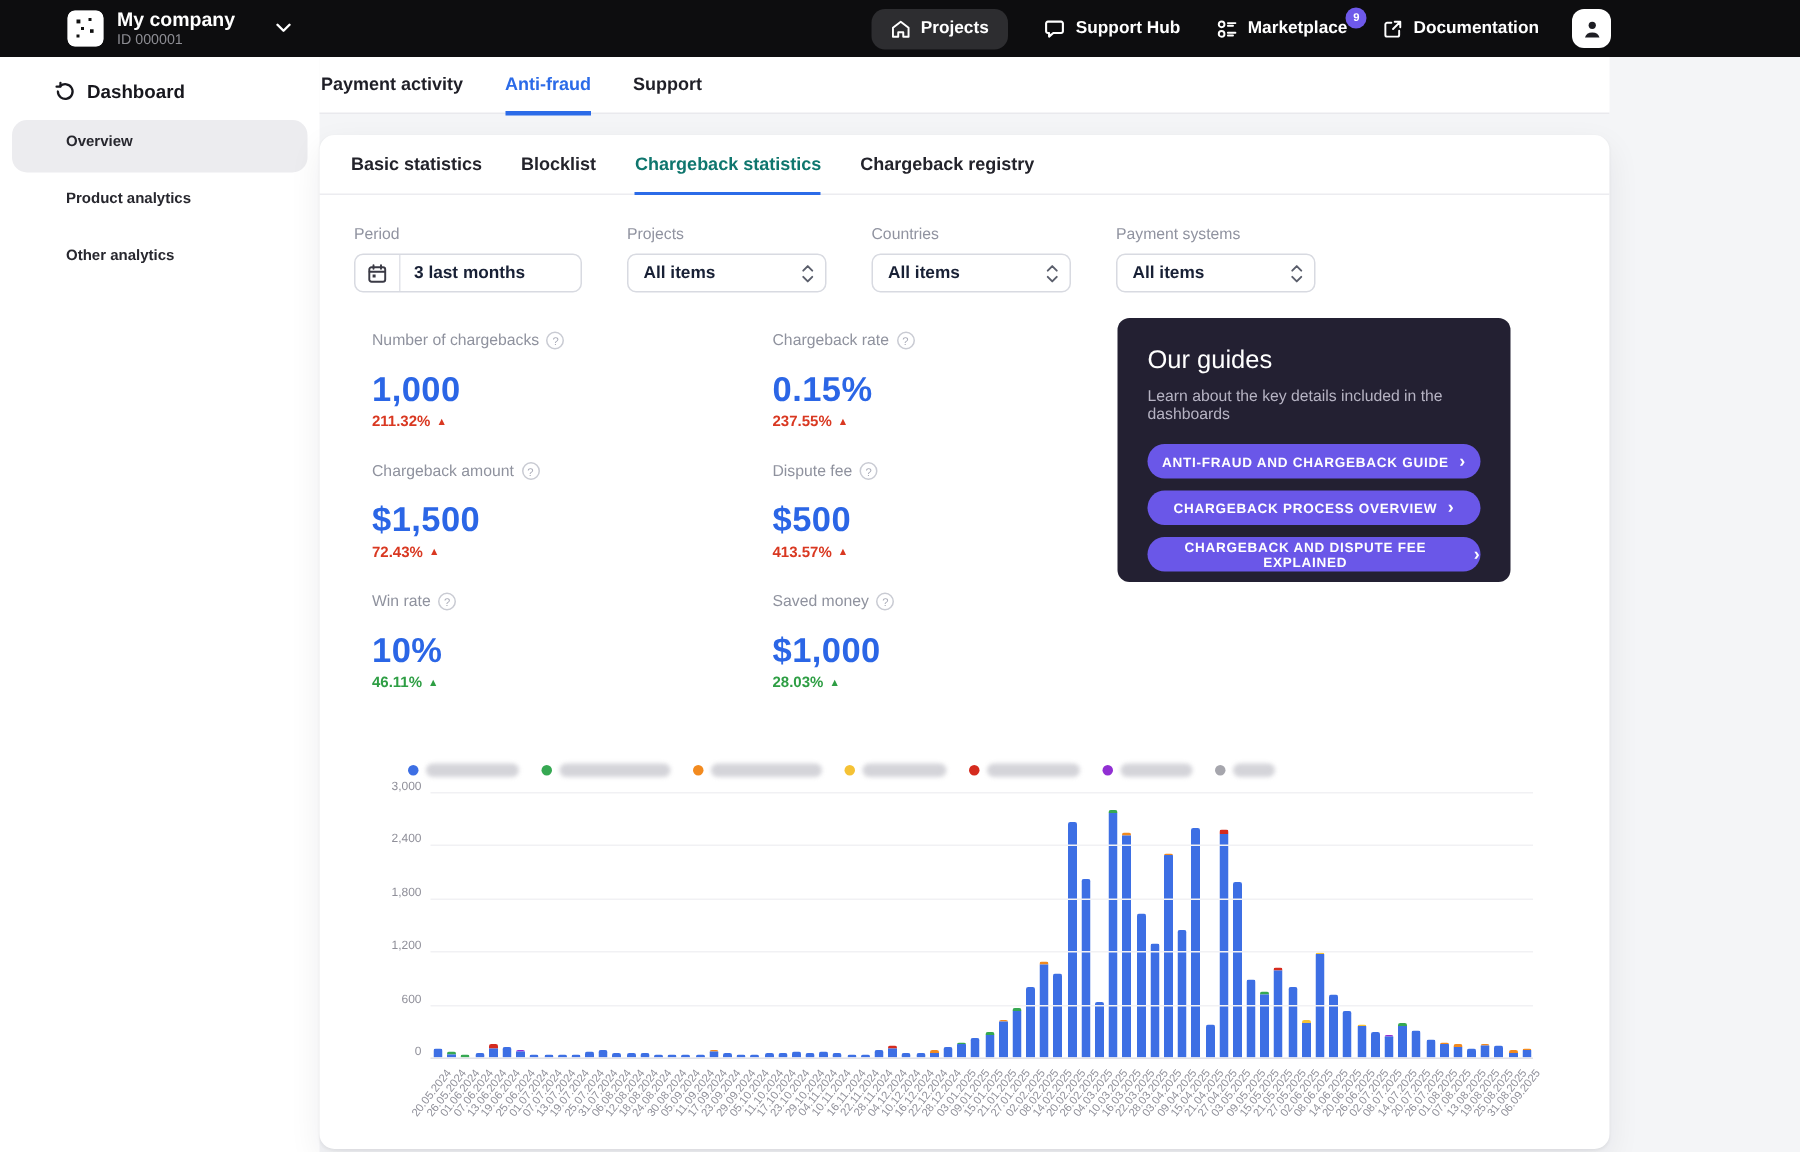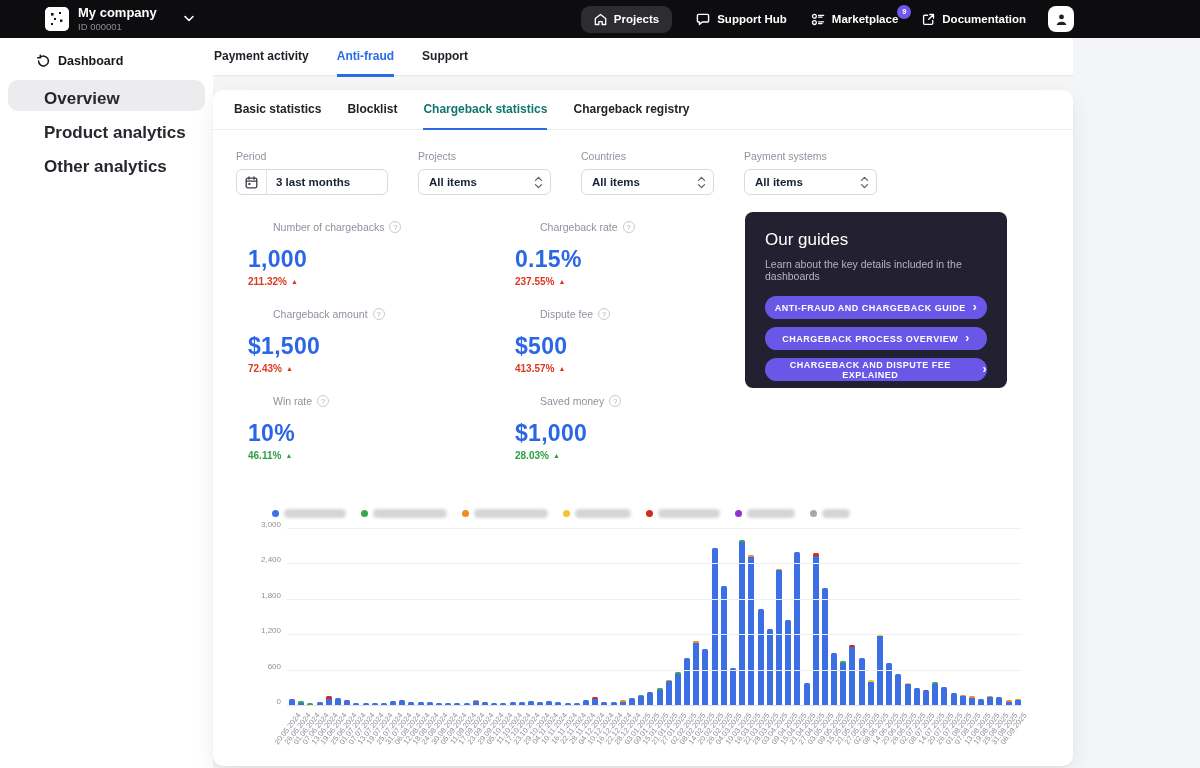--- a/index.html
+++ b/index.html
@@ -25,21 +25,21 @@
     align-items:center; justify-content:center; }
   .avatar-btn { margin-left:22px; width:26px; height:26px; background:#fff; border-radius:8px;
     display:flex; align-items:center; justify-content:center; cursor:pointer; }
 
   
   .sidebar { position:absolute; top:38px; left:0; width:213px; bottom:0; background:#fff; }
   .side-head { display:flex; align-items:center; gap:8px; margin:16px 12px 12px 36px;
     font-size:12.5px; font-weight:700; color:#17171d; }
   .side-head svg { display:block; }
   .side-items { padding:0 8px; }
-  .side-item { border-radius:10px; padding:9px 12px 2px 36px; font-size:17px; font-weight:600;
+  .side-item { border-radius:10px; padding:9px 12px 15px 36px; font-size:10px; font-weight:600;
     color:#27272e; cursor:pointer; margin-bottom:3px; }
   .side-item.active { background:#ececef; }
 
   
   .main { position:absolute; left:213px; top:38px; width:860px; }
   .tabs-strip { background:#fff; height:38px; display:flex; gap:28px; align-items:stretch;
     border-bottom:1px solid #e9e9ed; padding:0 1px; }
   .main-tab { display:flex; align-items:center; font-size:12px; font-weight:600; color:#1f1f27;
     cursor:pointer; border-bottom:3px solid transparent; margin-bottom:-2px; }
   .main-tab.active { color:#2b6be8; border-bottom-color:#2b6be8; }
@@ -63,21 +63,21 @@
   .control.select { width:133px; }
   .ctl-icon { margin:0 8px; display:flex; color:#3a3a45; }
   .ctl-divider { width:1px; align-self:stretch; background:#e2e3e9; }
   .control.date .ctl-value { margin-left:9px; }
   .control.select .ctl-value { margin-left:10px; }
   .ctl-arrows { margin-left:auto; margin-right:7px; display:flex; color:#5b5f6c; }
 
   
   .stats-section { display:flex; padding:26px 66px 0 35px; align-items:flex-start; }
   .stats-grid { display:grid; grid-template-columns:267px 230px; row-gap:21px; }
-  .stat-label { display:flex; align-items:center; gap:5px; font-size:10.5px; color:#8f929e;margin-left:25px; }
+  .stat-label { display:flex; align-items:center; gap:5px; font-size:10.5px; color:#8f929e; }
   .help-icon { width:12px; height:12px; border:1px solid #c9cbd3; border-radius:50%;
     color:#aaacb8; font-size:7.5px; display:flex; align-items:center; justify-content:center;
     cursor:pointer; }
   .stat-value { margin-top:13px; font-size:23px; font-weight:700; color:#2b66e6;
     letter-spacing:.3px; }
   .stat-delta { margin-top:3px; font-size:10px; font-weight:700; display:flex;
     align-items:center; gap:4px; }
   .stat-delta.bad { color:#d93821; }
   .stat-delta.good { color:#2e9e44; }
   .delta-arrow { font-size:7px; line-height:1; }

